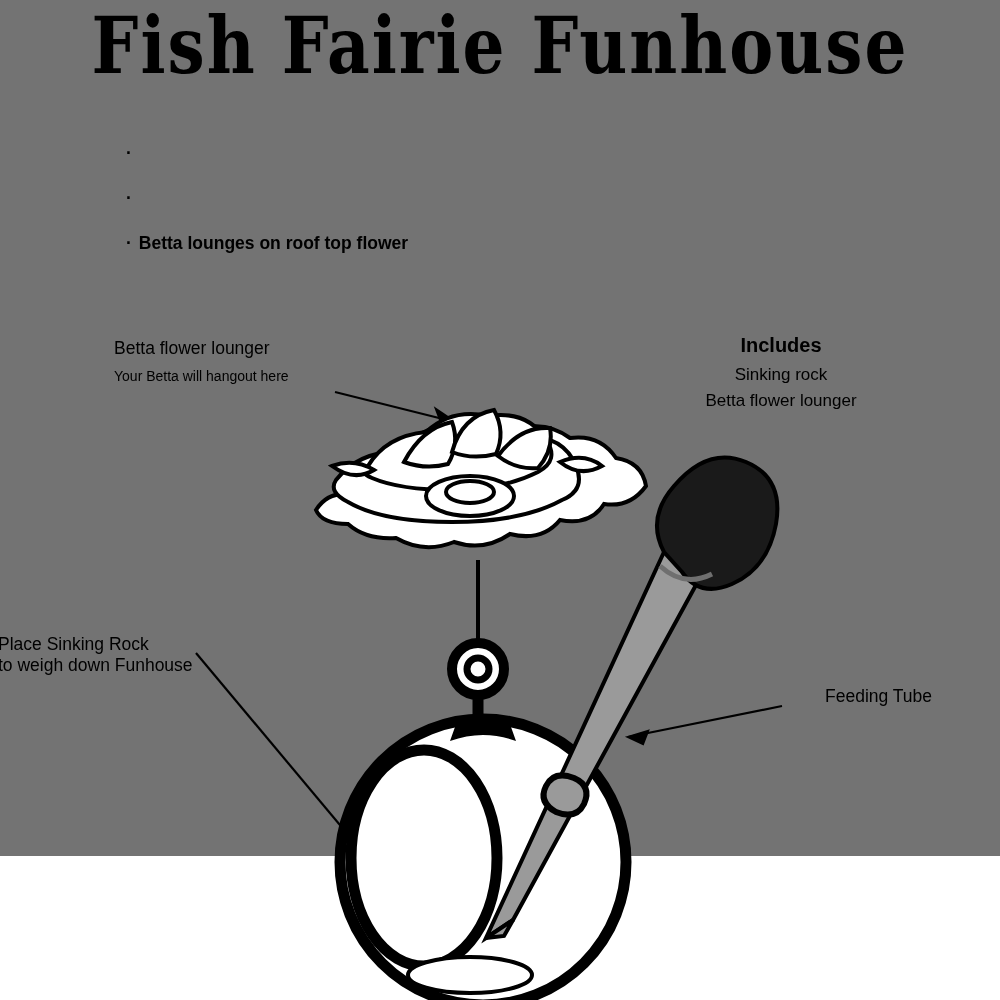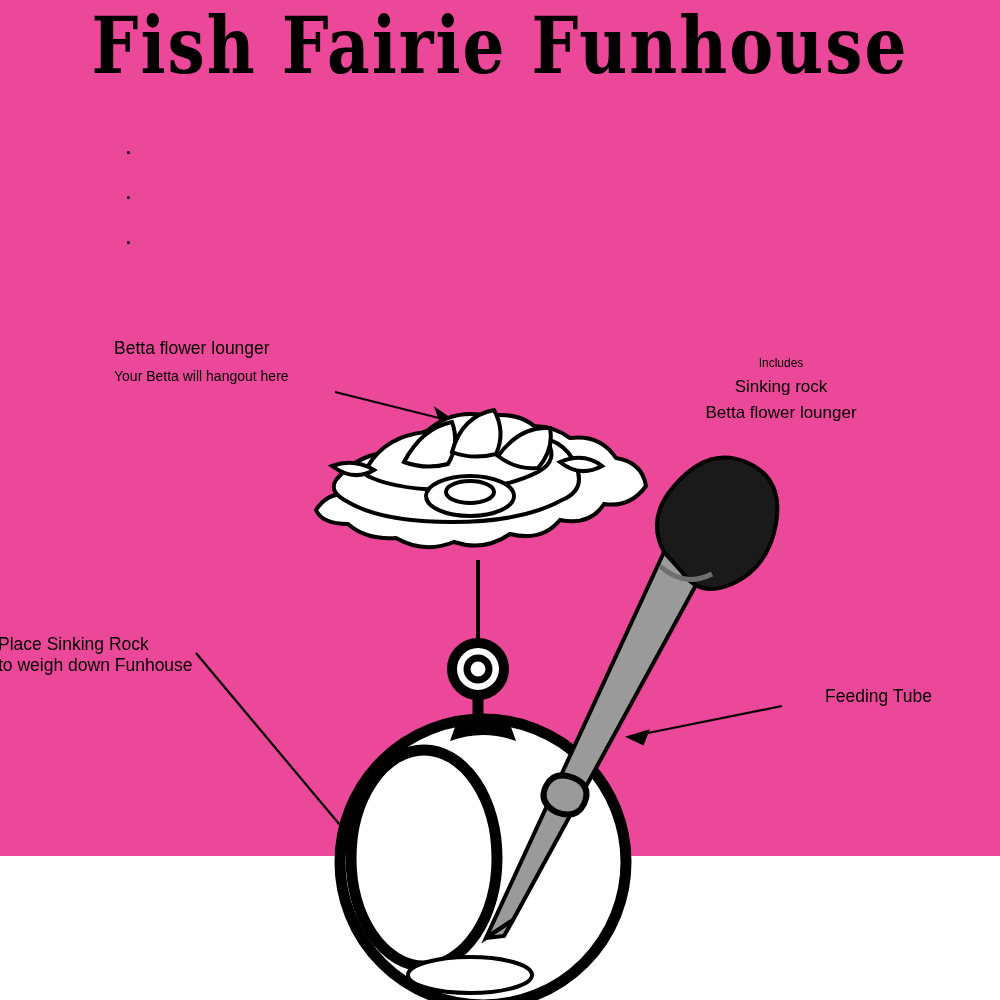--- a/index.html
+++ b/index.html
@@ -14,21 +14,21 @@
     overflow: hidden;
     font-family: "Liberation Sans", sans-serif;
     color: #000000;
   }
 
   #page {
     position: absolute;
     left: 0; top: 0;
     width: 1000px;
     height: 856px;
-    background: #ec4899;
+    background: #737373;
   }
 
   
   .title {
     position: absolute;
     left: 0;
     top: 6px;
     width: 1000px;
     text-align: center;
     font-family: "DejaVu Serif", serif;
@@ -67,24 +67,23 @@
   .includes {
     position: absolute;
     right: 4px;
     top: 330px;
     width: 430px;
     text-align: center;
     font-size: 17px;
     line-height: 1.55;
   }
   .includes .inc-head {
-    font-weight: normal;
-    font-size: 12px;
+    font-weight: bold;
+    font-size: 20px;
     margin-bottom: 1px;
-    margin-top: 24px;
   }
 
   
   .callout { position: absolute; }
   .callout .c-main {
     font-size: 17.5px;
     line-height: 1.2;
     white-space: pre-line;
   }
   .callout .c-sub {
@@ -115,20 +114,21 @@
 
   <div class="bullets">
     <div class="bullet">
       <span class="dot">·</span>
     </div>
     <div class="bullet">
       <span class="dot">·</span>
     </div>
     <div class="bullet">
       <span class="dot">·</span>
+      <span class="btxt">Betta lounges on roof top flower</span>
     </div>
   </div>
 
   <div class="includes">
     <div class="inc-head">Includes</div>
     <div>Sinking rock</div>
     <div>Betta flower lounger</div>
   </div>
 
   <div class="callout" id="callout-flower">

